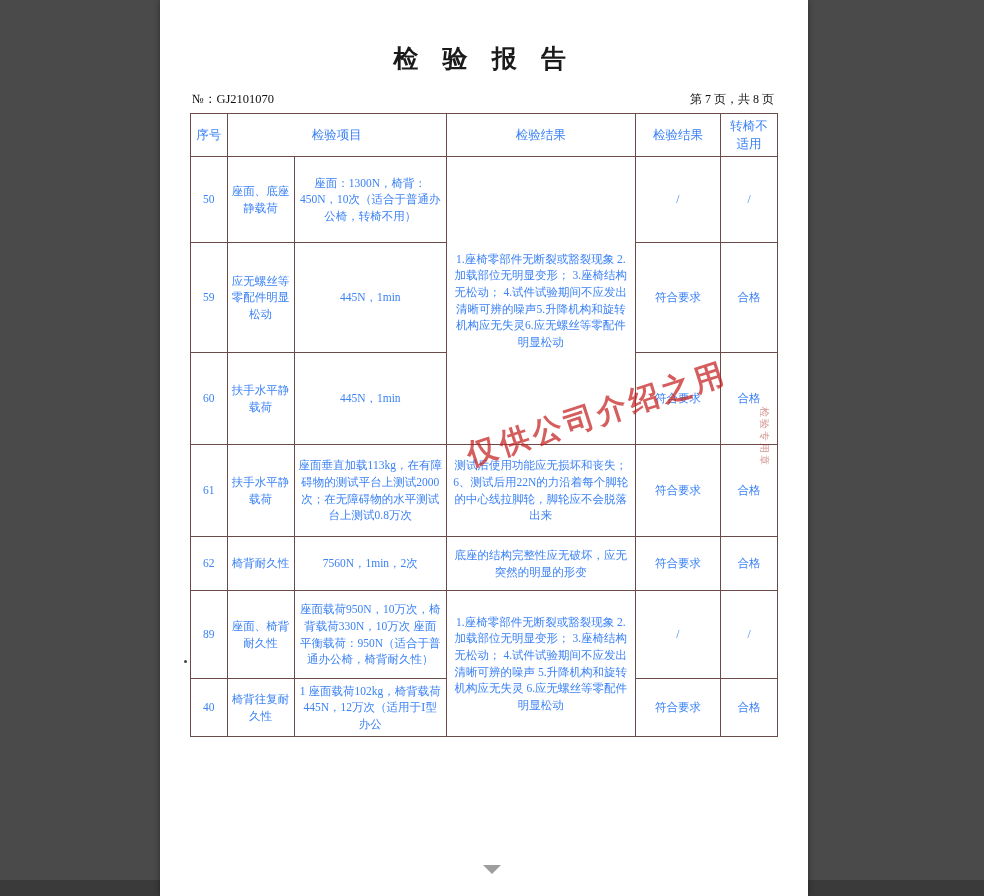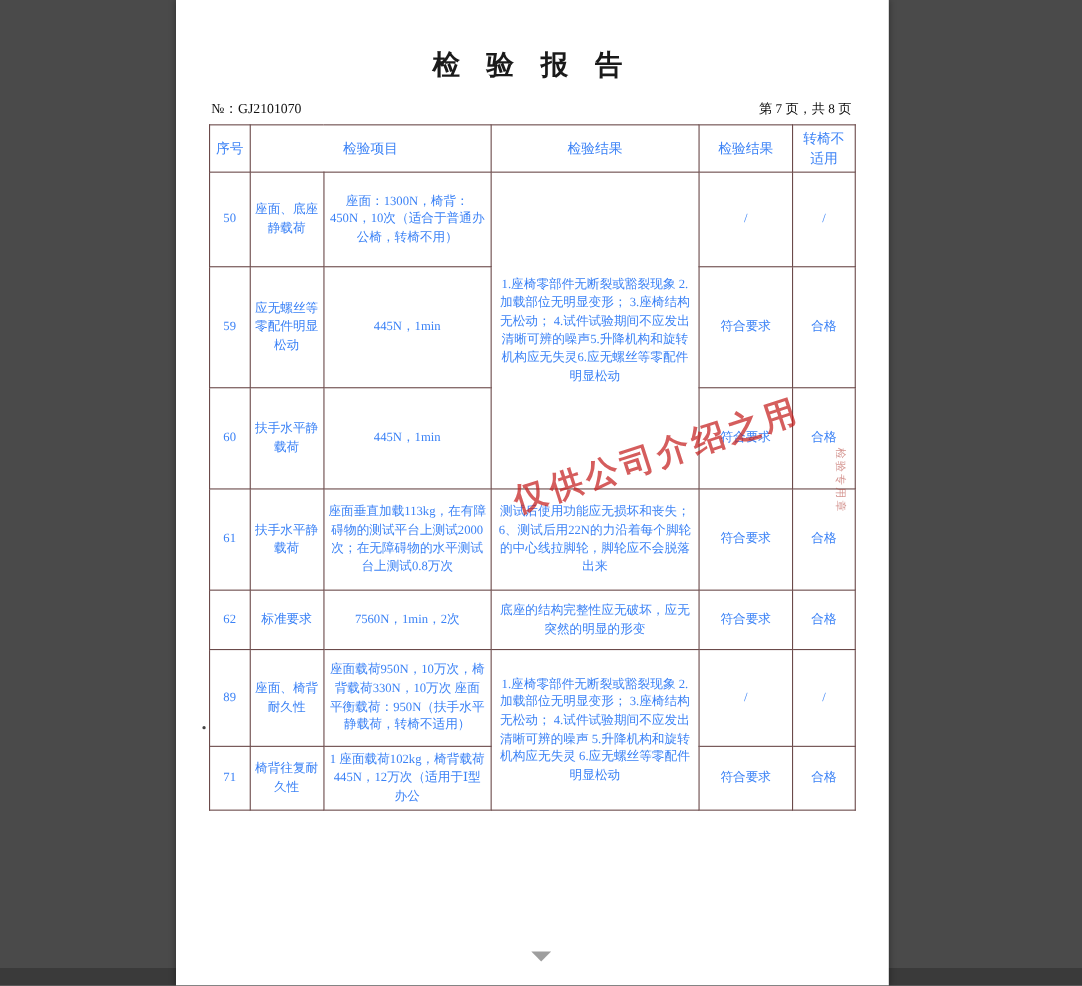--- a/index.html
+++ b/index.html
@@ -190,36 +190,36 @@
         <tr style="height:92px;">
           <td>61</td>
           <td class="cell-small">扶手水平静载荷</td>
           <td class="cell-small">座面垂直加载113kg，在有障碍物的测试平台上测试2000次；在无障碍物的水平测试台上测试0.8万次</td>
           <td class="cell-std">测试后使用功能应无损坏和丧失；6、测试后用22N的力沿着每个脚轮的中心线拉脚轮，脚轮应不会脱落出来</td>
           <td>符合要求</td>
           <td>合格</td>
         </tr>
         <tr style="height:54px;">
           <td>62</td>
-          <td class="cell-small">标准要求</td>
+          <td class="cell-small">椅背耐久性</td>
           <td class="cell-small">7560N，1min，2次</td>
           <td class="cell-std">底座的结构完整性应无破坏，应无突然的明显的形变</td>
           <td>符合要求</td>
           <td>合格</td>
         </tr>
         <tr style="height:88px;">
           <td>89</td>
           <td class="cell-small">座面、椅背耐久性</td>
-          <td class="cell-small">座面载荷950N，10万次，椅背载荷330N，10万次 座面平衡载荷：950N（扶手水平静载荷，转椅不适用）</td>
+          <td class="cell-small">座面载荷950N，10万次，椅背载荷330N，10万次 座面平衡载荷：950N（适合于普通办公椅，椅背耐久性）</td>
           <td class="cell-std" rowspan="2">1.座椅零部件无断裂或豁裂现象 2.加载部位无明显变形； 3.座椅结构无松动； 4.试件试验期间不应发出清晰可辨的噪声 5.升降机构和旋转机构应无失灵 6.应无螺丝等零配件明显松动</td>
           <td class="slash">/</td>
           <td class="slash">/</td>
         </tr>
         <tr style="height:58px;">
-          <td>71</td>
+          <td>40</td>
           <td class="cell-small">椅背往复耐久性</td>
           <td class="cell-small"><span>1</span> <span>座面载荷102kg，椅背载荷445N，12万次（适用于Ⅰ型办公</span></td>
           <td>符合要求</td>
           <td>合格</td>
         </tr>
       </tbody>
     </table>
 
     <div class="stamp">仅供公司介绍之用</div>
     <div class="side-mark">检验专用章</div>

